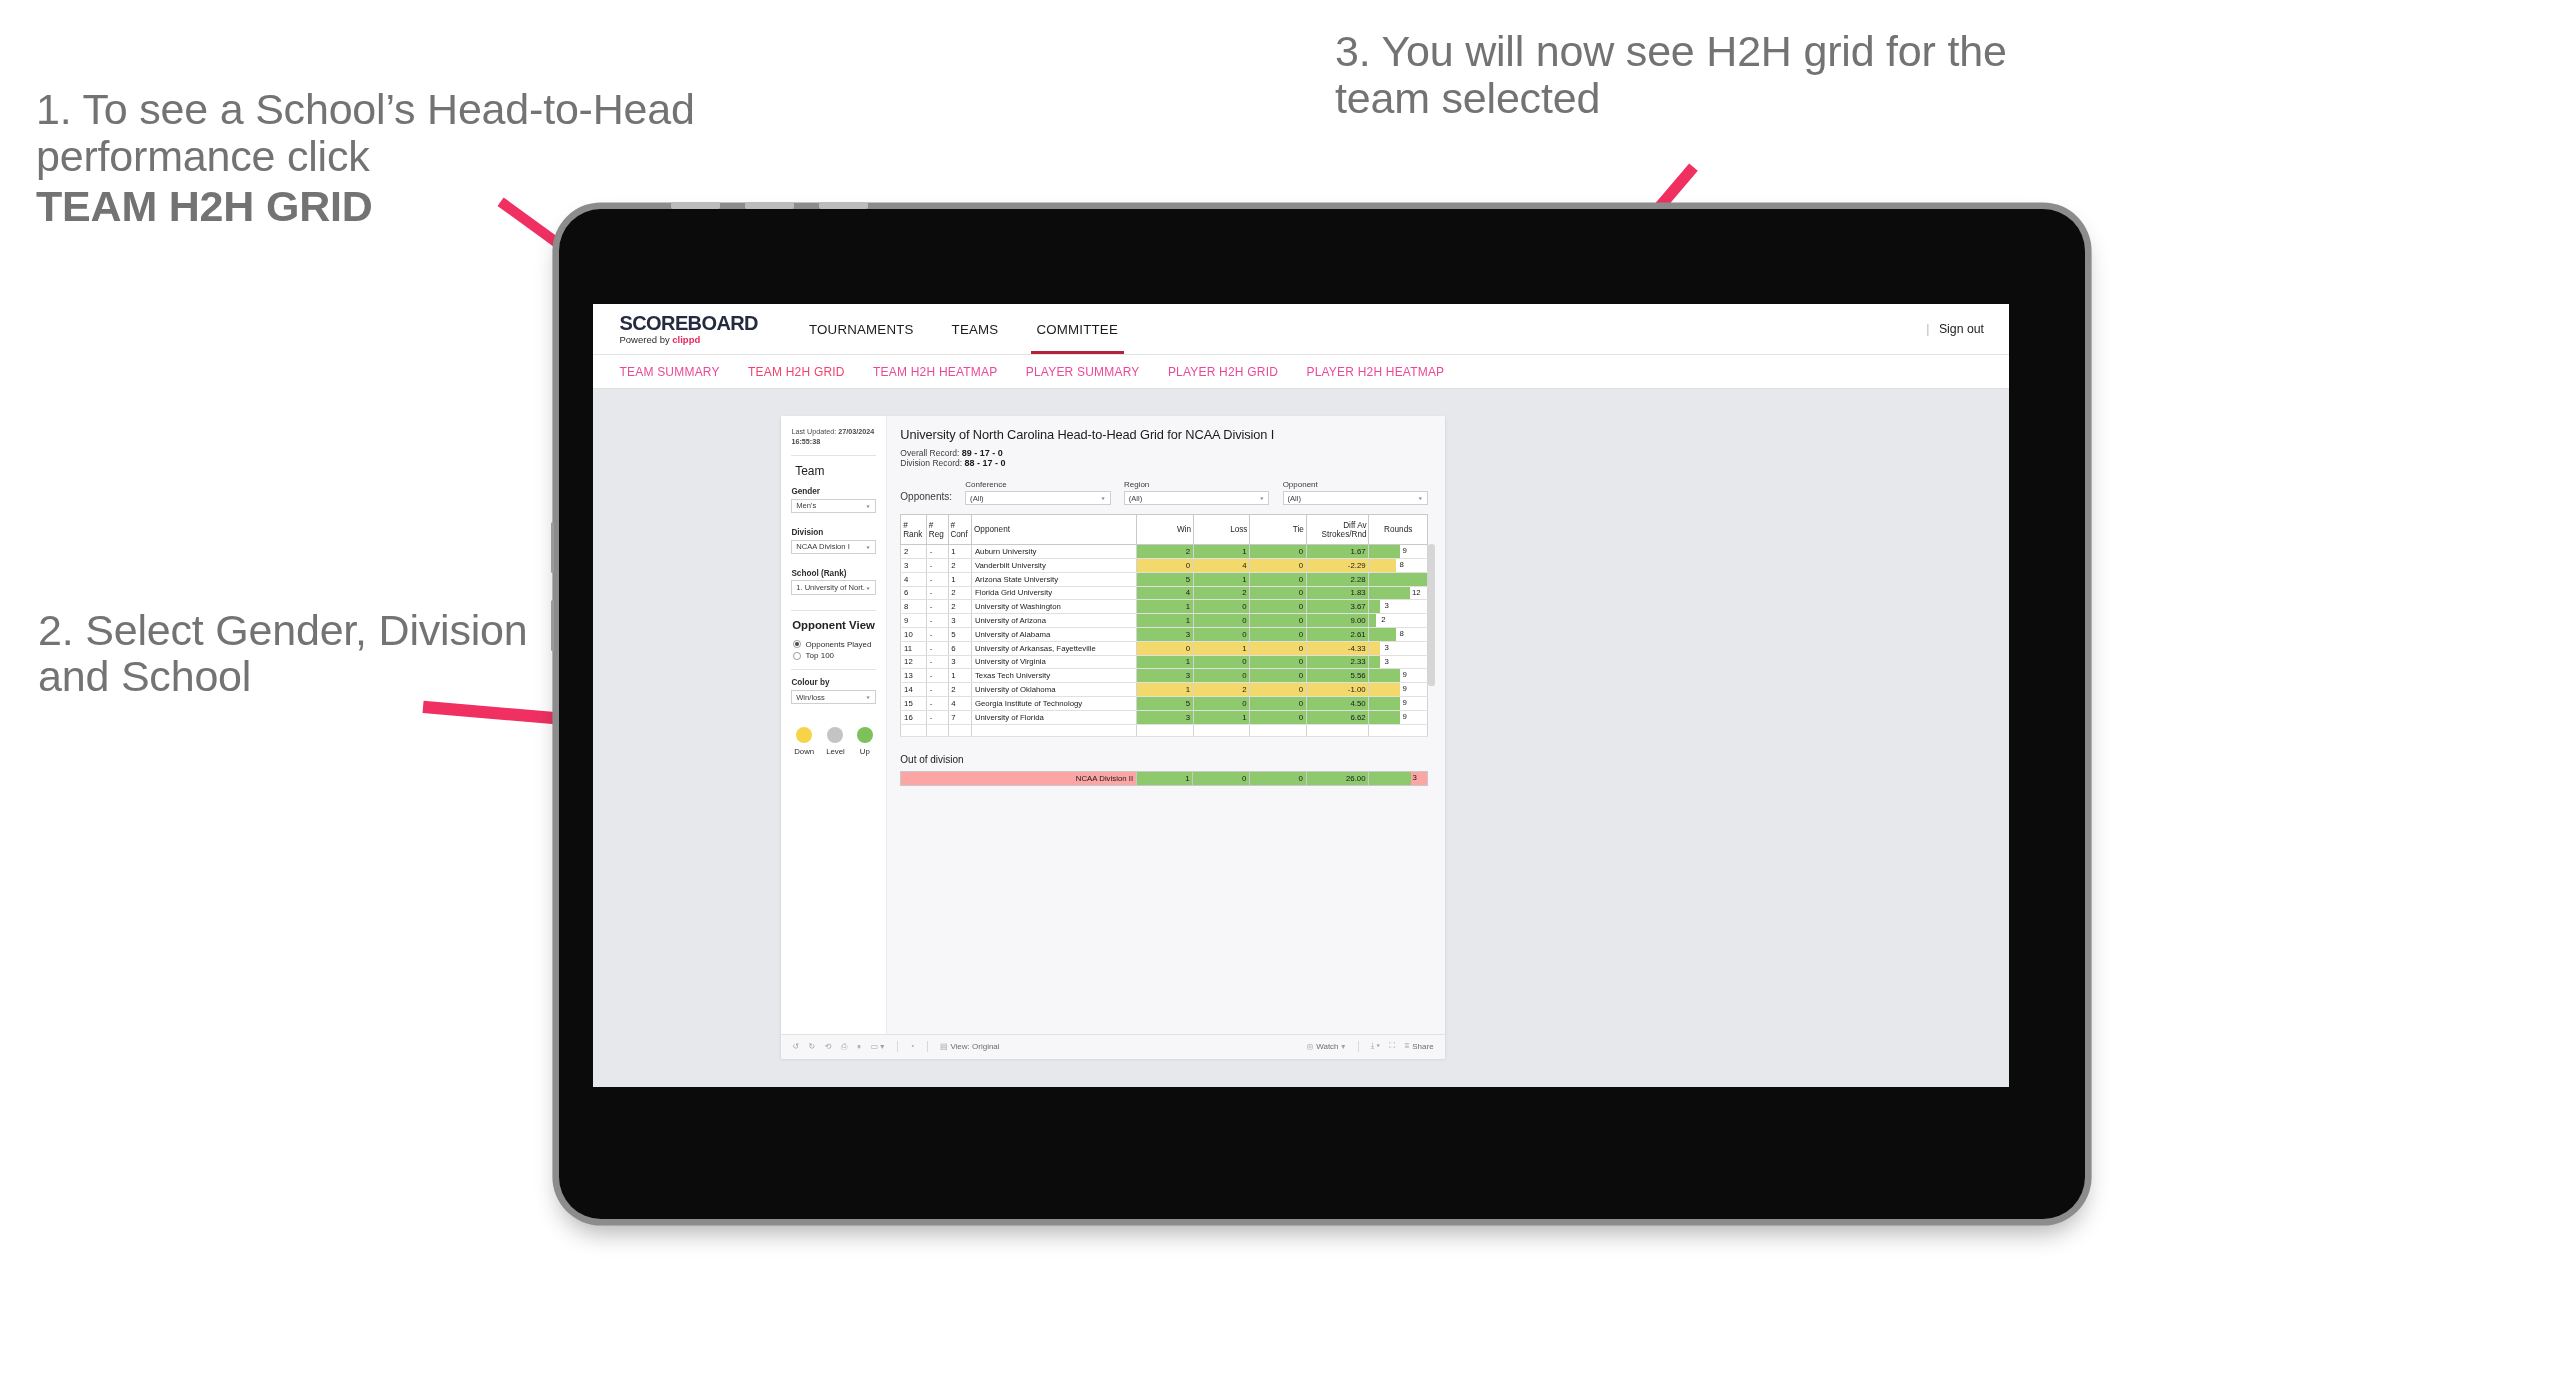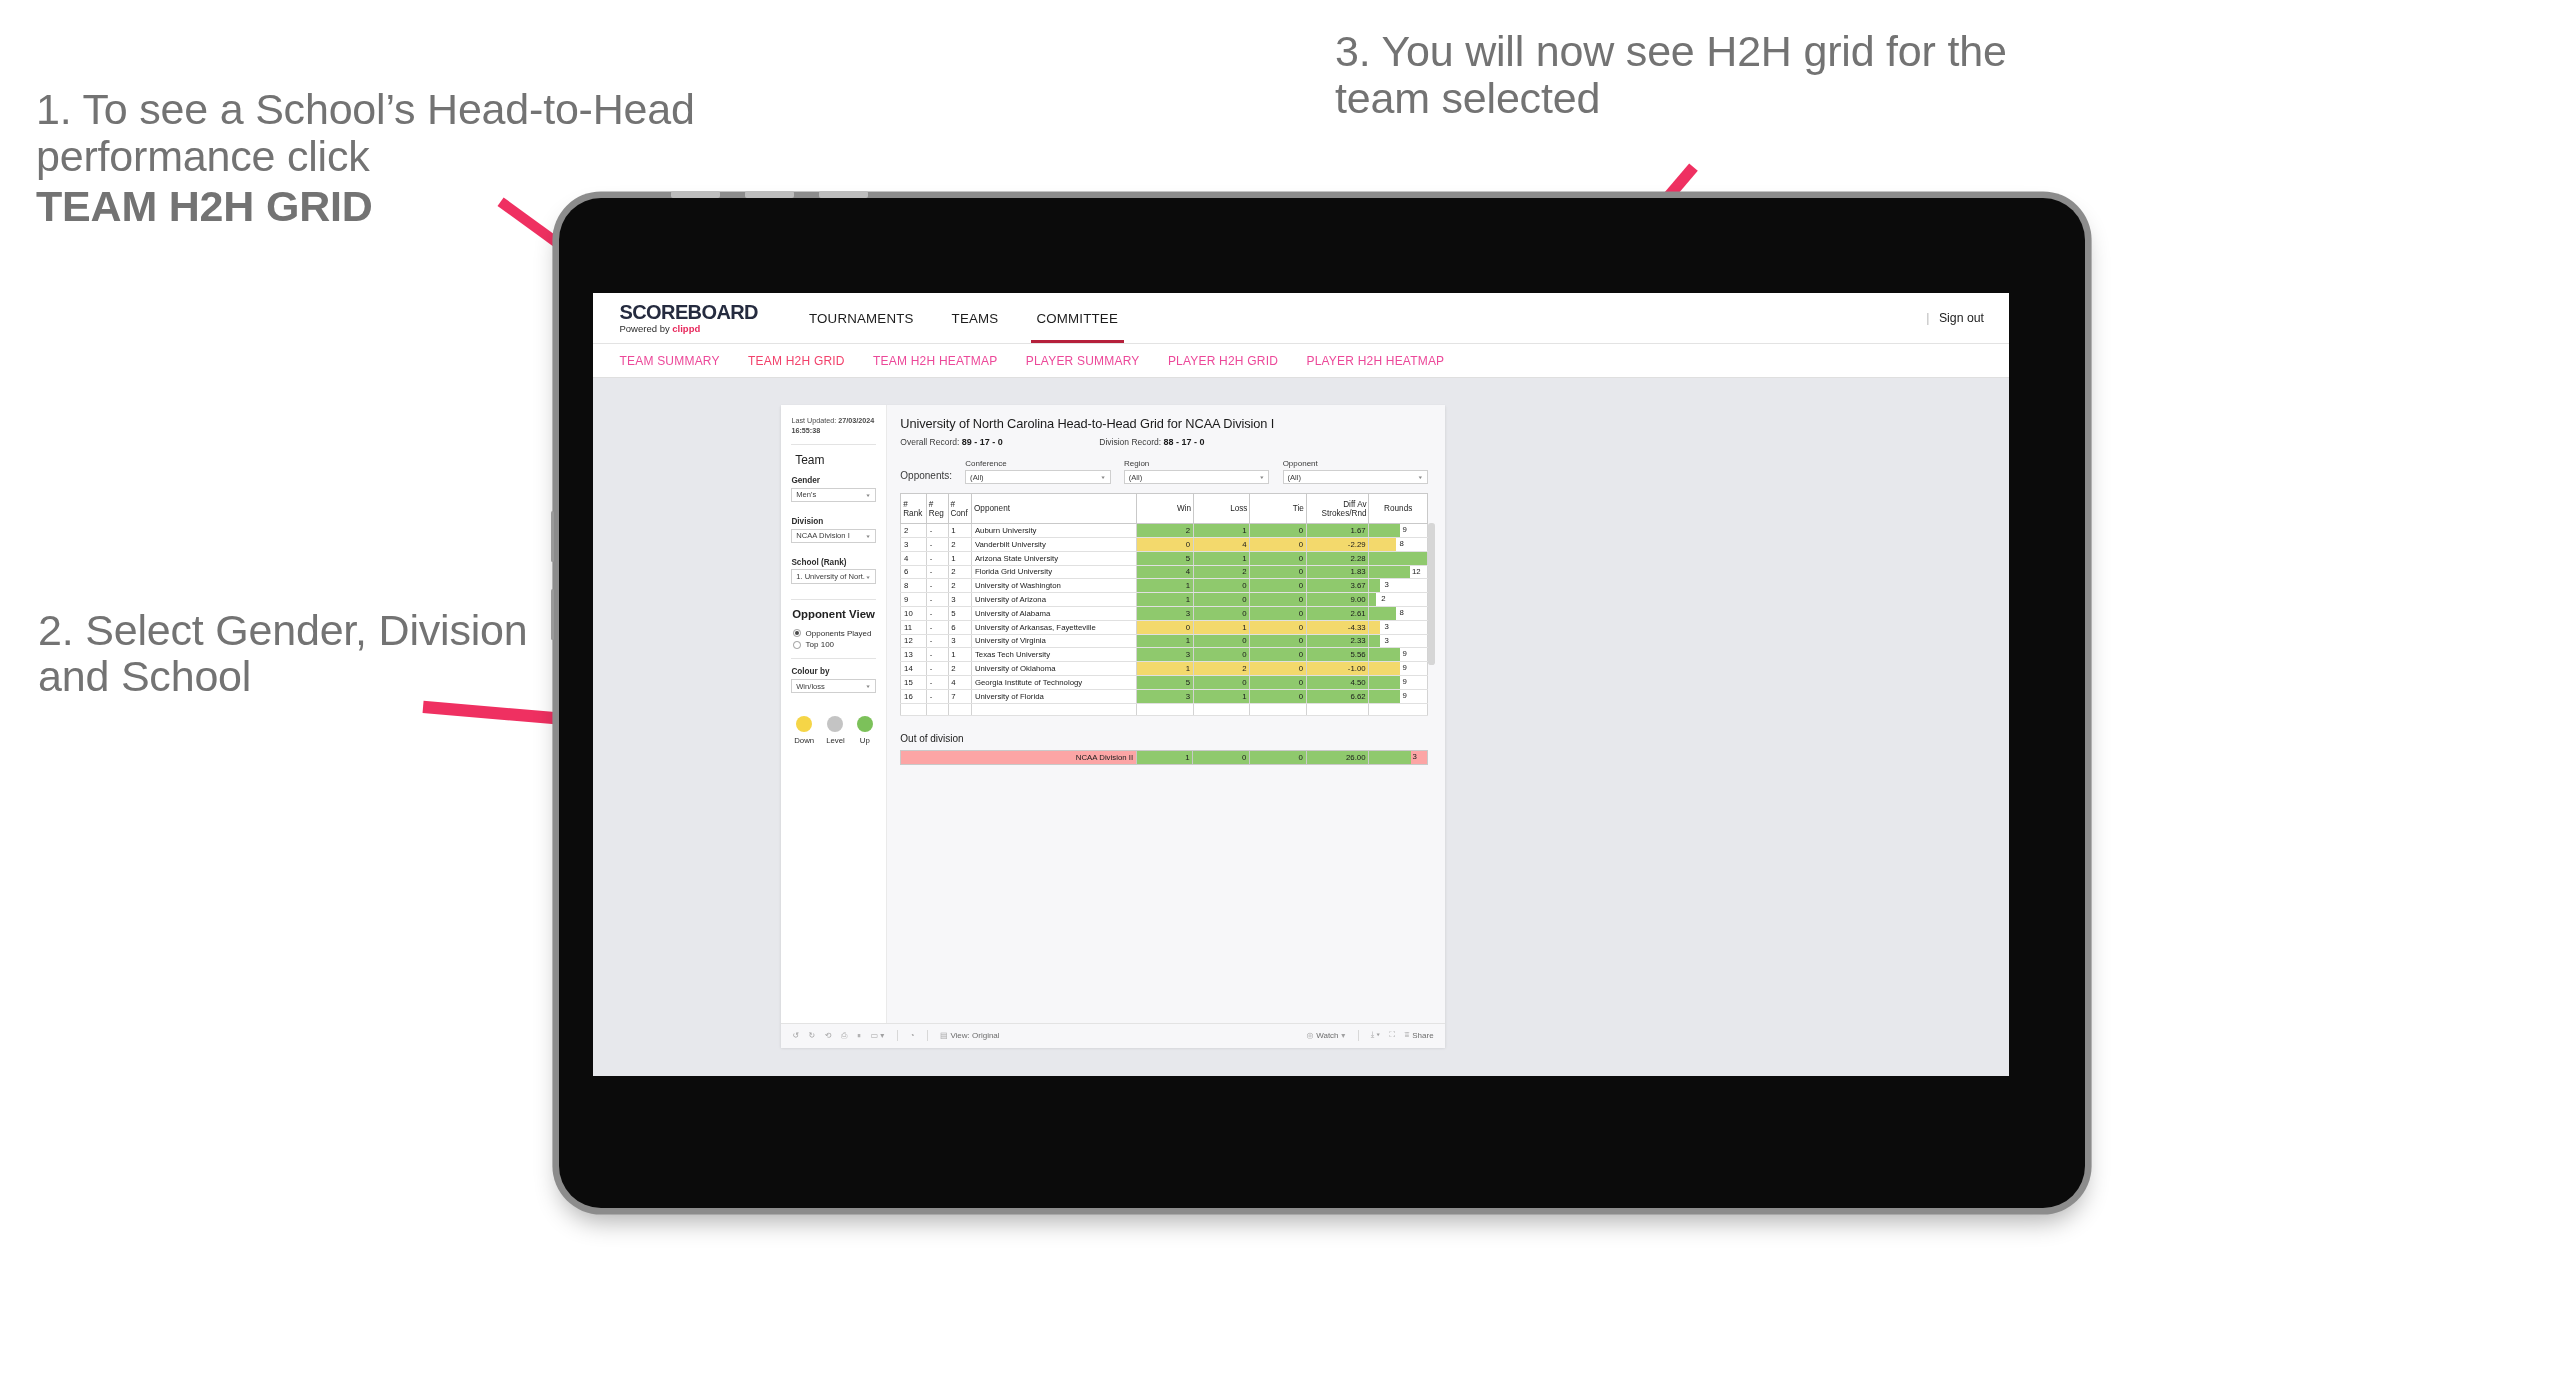--- a/index.html
+++ b/index.html
@@ -24,21 +24,21 @@
   .anno-1 { left: 36px; top: 40px; width: 777px; }
   .anno-1 .bold { font-weight: 700; display: block; margin-top: 3.8px; }
   .anno-2 { left: 38px; top: 607px; width: 531px; }
   .anno-3 { left: 1335px; top: 28.4px; width: 758px; }
 
   .arrow { position: absolute; pointer-events: none; }
 
   
   .tablet {
     position: absolute;
-    left: 559px; top: 198px;
+    left: 559px; top: 209px;
     width: 1526px; height: 1010px;
     background: #0b0b0b;
     border-radius: 42px;
     box-shadow: 0 0 0 6.6px #8c8c8c, 0 13.3px 25px rgba(0,0,0,.30);
   }
   .tablet .notch-a, .tablet .notch-b, .tablet .notch-c {
     position: absolute; top: -6.6px; height: 6.6px; background: #bdbdbd; border-radius: 1.9px;
   }
   .tablet .notch-a { left: 112px; width: 49px; }
   .tablet .notch-b { left: 186px; width: 49px; }
@@ -158,21 +158,21 @@
   }
   .legend-item { text-align: center; }
   .legend-dot { width: 16px; height: 16px; border-radius: 50%; margin: 0 auto 3.8px; }
   .legend-label { font-size: 7.8px; color: #2b2b2b; }
 
   
   .content { flex: 1; padding: 11.4px 17px 0 13.3px; min-width: 0; position: relative; }
   .h2h-title {
     font-size: 12.8px; color: #1b1b1b; letter-spacing: -0.1px; margin-bottom: 6.6px;
   }
-  .records { display: flex; font-size: 8.5px; color: #3b3b3b; margin-bottom: 11.4px; }
+  .records { display: flex; font-size: 8.5px; color: #3b3b3b; margin-bottom: 11.4px; flex-direction: column; }
   .records .r1 { width: 199px; }
   .records b { color: #1a1a1a; font-weight: 700; font-size: 9px; }
   .opp-filters { display: flex; align-items: flex-end; gap: 13.3px; margin-bottom: 9.5px; }
   .opp-lab { font-size: 10px; color: #3a3a3a; padding-bottom: 2.8px; margin-top: 11px; }
   .opp-group { flex: 1; }
   .opp-group .flabel { font-size: 8px; font-weight: 400; color: #3a3a3a; margin-bottom: 1.9px;}
   .opp-group .fselect { margin-bottom: 0; height: 13.3px; }
 
   
   .tbl-wrap { position: relative; }

